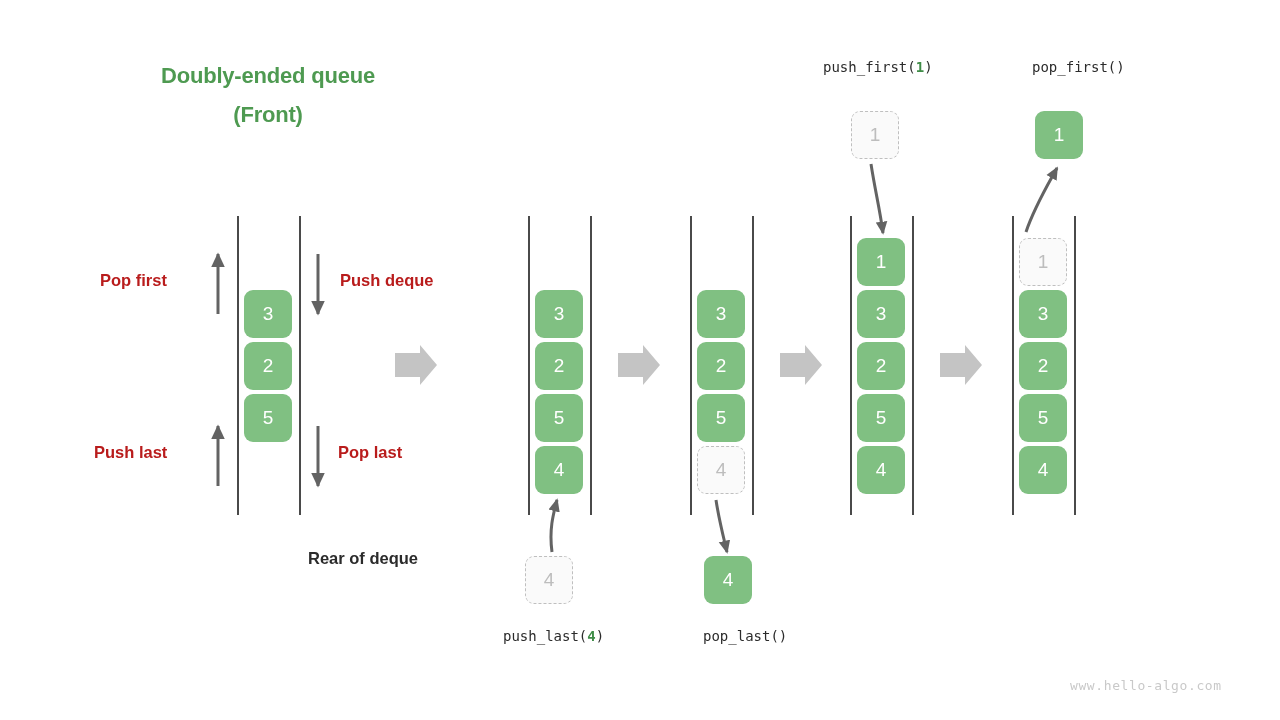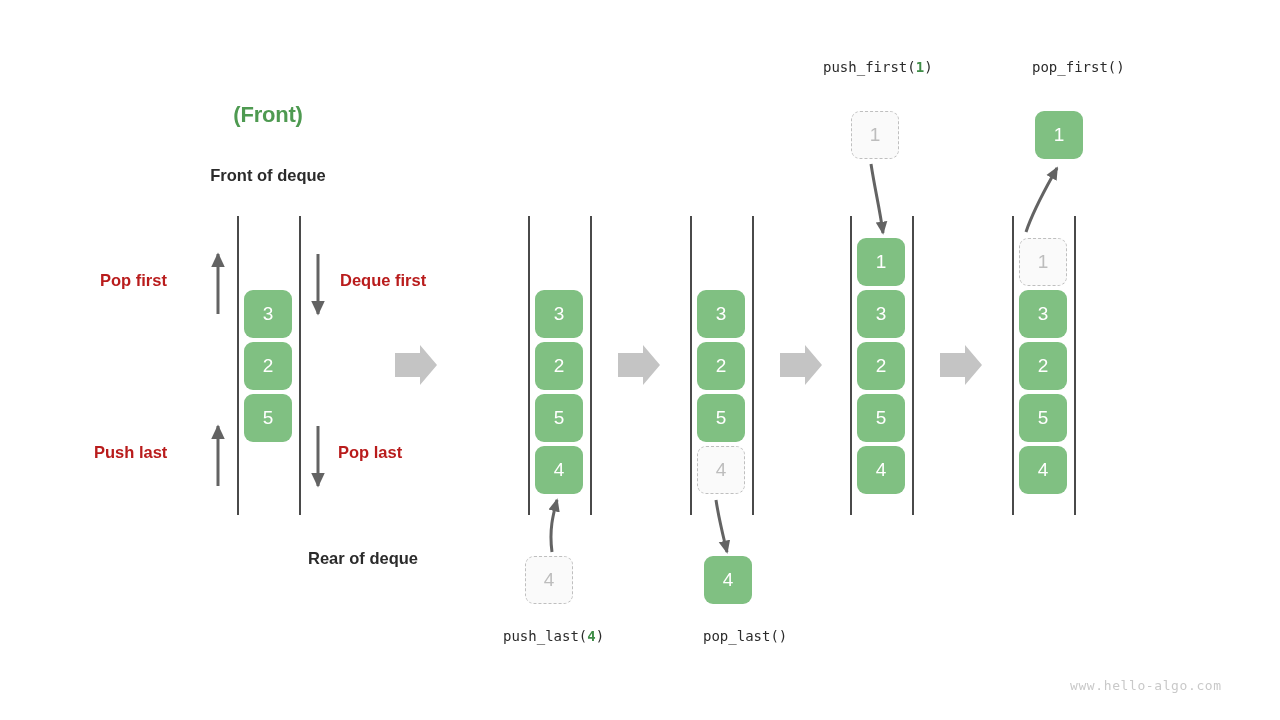--- a/index.html
+++ b/index.html
@@ -120,27 +120,27 @@
     width: 1280px;
     height: 720px;
     pointer-events: none;
   }
 </style>
 </head>
 <body>
 
 <div class="stage">
 
+  <div class="title title-line1">Doubly-ended queue</div>
   <div class="title title-line2">(Front)</div>
 
-  <div class="panel-label label-front">Front of deque</div>
   <div class="panel-label label-rear">Rear of deque</div>
 
   <div class="op-label op-pop-first">Pop first</div>
-  <div class="op-label op-push-first">Deque first</div>
+  <div class="op-label op-push-first">Push deque</div>
   <div class="op-label op-push-last">Push last</div>
   <div class="op-label op-pop-last">Pop last</div>
 
   <div class="mono-label lbl-push-first"><span>push_first(</span><span class="arg">1</span><span>)</span></div>
 
   <div class="mono-label lbl-pop-first">pop_first()</div>
 
   <div class="mono-label lbl-push-last"><span>push_last(</span><span class="arg">4</span><span>)</span></div>
 
   <div class="mono-label lbl-pop-last">pop_last()</div>

